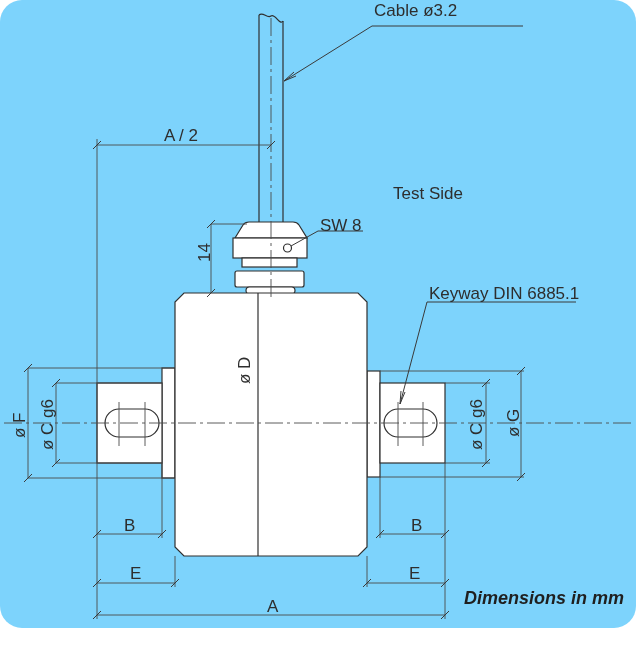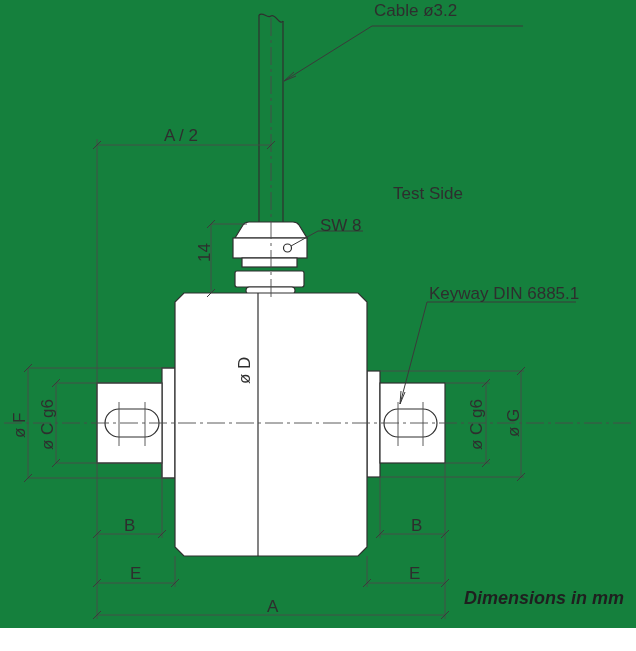--- a/index.html
+++ b/index.html
@@ -1,21 +1,22 @@
 <!DOCTYPE html>
 <html><head>
 <meta charset="utf-8">
 <style>
   html,body{margin:0;padding:0;background:#ffffff;}
   .canvas{
     position:relative;
     width:636px;height:628px;
-    background:#15803d;
+    background:#7dd3fc;
     font-family:"Liberation Sans", sans-serif;
     overflow:hidden;
+    border-radius:22px;
   }
   svg text{
     font-family:"Liberation Sans", sans-serif;
     font-size:17px;
     fill:#2e2e2e;
   }
   svg .footnote{
     font-size:18px;
     font-weight:bold;
     font-style:italic;

